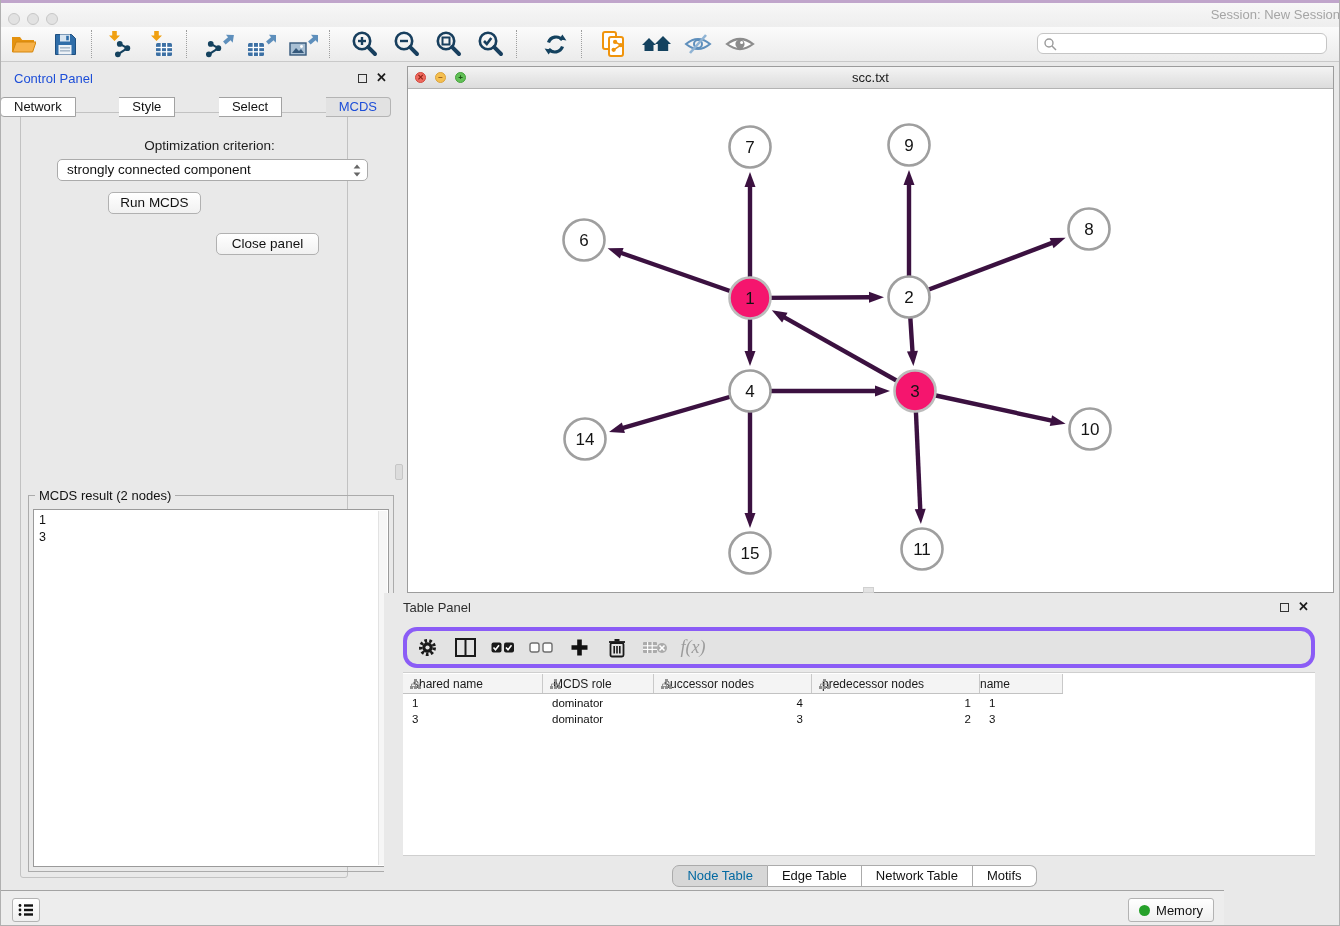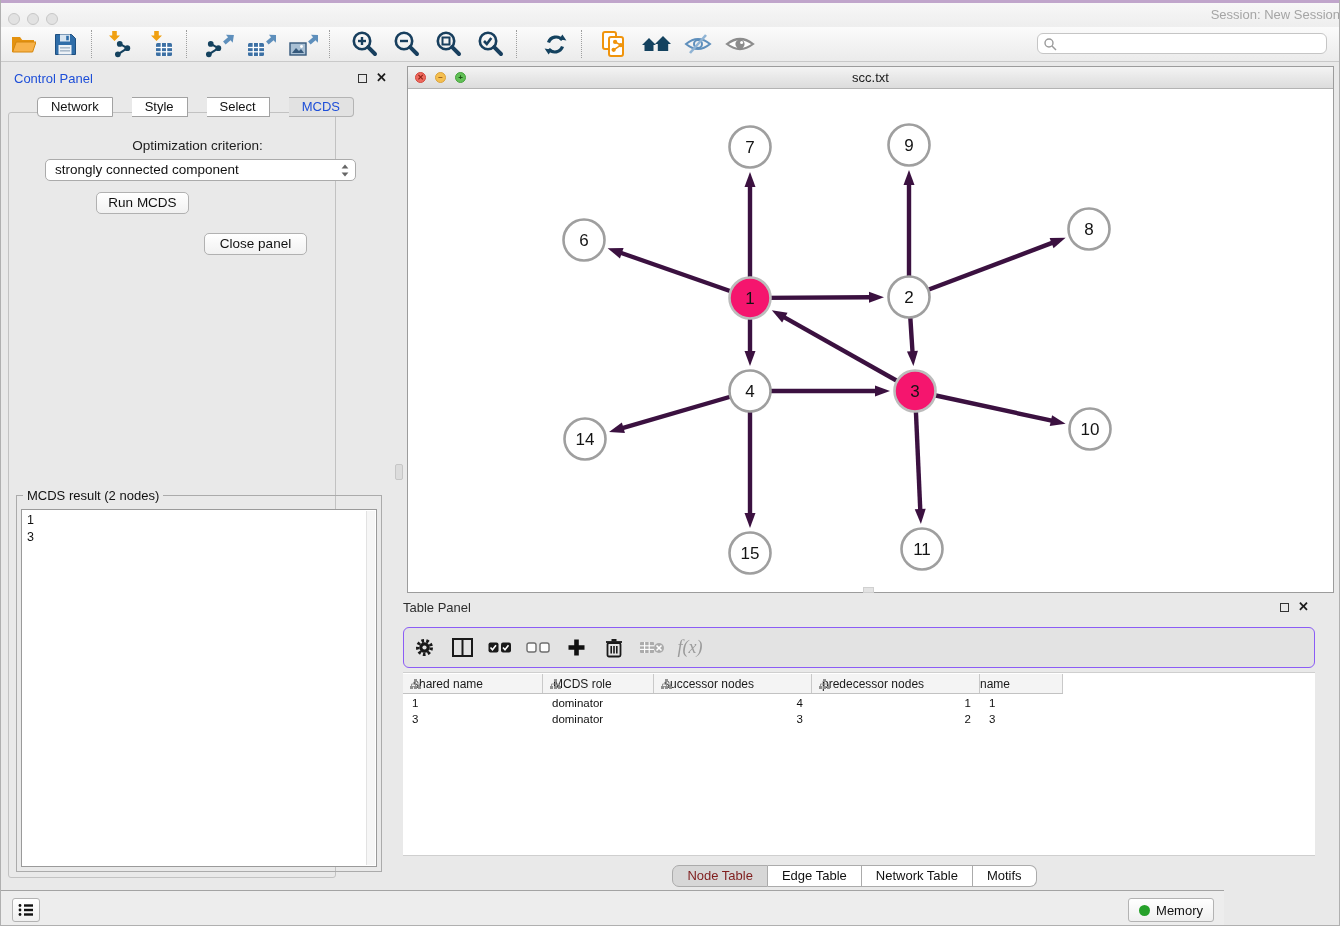--- a/index.html
+++ b/index.html
@@ -14,26 +14,26 @@
 .tb-sep{width:1px;height:28px;border-left:1px dotted #9f9f9f;margin:0 5px;flex:none;}
 #search-box{position:absolute;right:13px;top:33px;width:290px;height:21px;background:#fff;border:1px solid #c5c5c5;border-radius:6px;}
 #search-box svg{position:absolute;left:6px;top:4px;}
 #search-box input{position:absolute;left:24px;top:1px;width:260px;height:17px;border:none;outline:none;font-size:12px;background:transparent;}
 
 #control-panel{position:absolute;left:0;top:62px;width:391px;height:828px;background:#e9e9e9;}
 #cp-title{position:absolute;left:14px;top:9px;font-size:13px;color:#1d4ed8;}
 .win-icons{position:absolute;display:flex;gap:9px;align-items:center;}
 .wi-sq{width:9px;height:9px;border:1.6px solid #333;display:inline-block;background:transparent;}
 .wi-x{font-size:13px;font-weight:bold;color:#1a1a1a;line-height:10px;}
-#cp-tabs{position:absolute;left:0;top:35px;width:391px;display:flex;justify-content:center;z-index:3;gap:19px;}
+#cp-tabs{position:absolute;left:0;top:35px;width:391px;display:flex;justify-content:space-between;z-index:3;gap:19px;}
 .cp-tab{height:20px;line-height:18px;padding:0 13px;font-size:13px;background:#fff;border:1px solid #a2a2a2;border-left-width:0;color:#111;}
 .cp-tab.first{border-left-width:1px;border-radius:4px 0 0 4px;}
 .cp-tab.last{border-radius:0 4px 4px 0;}
 .cp-tab.disabled{background:#e2e2e2;color:#1d4ed8;border-color:#b4b4b4;}
-#cp-box{position:absolute;left:8px;top:50px;width:328px;height:766px;border:1px solid #c2c2c2;border-radius:3px;background:#e9e9e9;}
+#cp-box{position:absolute;left:20px;top:50px;width:328px;height:766px;border:1px solid #c2c2c2;border-radius:3px;background:#e9e9e9;}
 #opt-label{position:absolute;left:0;top:25px;width:377px;text-align:center;font-size:13.5px;color:#1c1c1c;}
 #opt-select{position:absolute;left:36px;top:46px;width:311px;height:22px;background:#fff;border:1px solid #ababab;border-radius:5px;font-size:13.5px;color:#111;line-height:20px;padding-left:9px;}
 #opt-select svg{position:absolute;right:6px;top:4px;}
 .mac-btn{position:absolute;top:79px;height:22px;background:linear-gradient(#ffffff,#f1f1f1);border:1px solid #b1b1b1;border-radius:5px;font-size:13.5px;color:#111;text-align:center;line-height:20px;}
 #btn-run{left:87px;width:93px;}
 #btn-close{left:195px;width:103px;margin-top:41px;}
 #result-label{position:absolute;left:14px;top:375px;background:#e9e9e9;padding:0 4px;font-size:13px;color:#111;z-index:2;}
 #result-box{position:absolute;left:7px;top:382px;width:366px;height:377px;border:1px solid #ababab;}
 #result-area{position:absolute;left:4px;top:13px;width:356px;height:358px;background:#fff;border:1px solid #9a9a9a;}
 #result-scroll{position:absolute;right:1px;top:1px;width:9px;height:354px;background:#f6f6f6;border-left:1px solid #e2e2e2;}
@@ -44,33 +44,33 @@
 #net-window{position:absolute;left:407px;top:66px;width:927px;height:527px;border:1px solid #9c9c9c;background:#fff;}
 #net-titlebar{position:absolute;left:0;top:0;width:925px;height:22px;background:linear-gradient(#f4f4f4,#dcdcdc);border-bottom:1px solid #b3b3b3;}
 #net-title{text-align:center;font-size:13px;color:#1a1a1a;line-height:21px;}
 .traffic{position:absolute;left:7px;top:5px;display:flex;gap:9px;}
 .tf{width:11px;height:11px;border-radius:50%;position:relative;font-size:8px;font-weight:bold;text-align:center;line-height:10px;}
 #graph-svg{position:absolute;left:0;top:22px;}
 #h-grip{position:absolute;left:863px;top:587px;width:11px;height:6px;background:#e3e3e3;border:1px solid #d0d0d0;}
 
 #table-panel{position:absolute;left:384px;top:593px;width:941px;height:297px;background:#e9e9e9;}
 #tp-title{position:absolute;left:19px;top:7px;font-size:13px;color:#2e2e2e;}
-#tp-toolbar{position:absolute;left:19px;top:34px;width:912px;height:41px;background:#e3e3e3;border:1px solid #8b5cf6;border-radius:6px;display:flex;align-items:center;padding-left:1px;}
+#tp-toolbar{position:absolute;left:19px;top:34px;width:912px;height:41px;background:#e3e3e3;border:4px solid #8b5cf6;border-radius:14px;display:flex;align-items:center;padding-left:1px;}
 .tt-icon{width:38px;height:36px;display:flex;align-items:center;justify-content:center;}
 #tp-table{position:absolute;left:19px;top:79px;width:912px;height:183px;background:#fff;border-top:1px solid #cfcfcf;}
 #tp-header{position:absolute;left:0;top:1px;height:20px;display:flex;background:#f4f4f4;border-bottom:1px solid #c2c2c2;}
 .th-cell{position:relative;height:19px;border-right:1px solid #c9c9c9;display:flex;align-items:center;justify-content:flex-start;font-size:12px;color:#1a1a1a;}
 .th-cell svg{position:absolute;left:7px;top:5px;}
 .tp-row{position:absolute;left:0;height:16px;display:flex;font-size:11.5px;color:#111;}
 .td-cell{height:16px;line-height:16px;padding:0 9px;}
 #tp-tabs{position:absolute;left:0;top:272px;width:941px;display:flex;justify-content:center;}
 .tp-tab{height:22px;line-height:20px;padding:0 14px;font-size:13px;background:#fff;border:1px solid #ababab;border-left-width:0;color:#111;}
 .tp-tab.first{border-left-width:1px;border-radius:7px 0 0 7px;}
 .tp-tab.last{border-radius:0 7px 7px 0;}
-.tp-tab.disabled{background:#d7d7d7;color:#7f1d1d;}
+.tp-tab.disabled{background:#d7d7d7;color:#0369a1;}
 #tp-endline{position:absolute;left:19px;top:262px;width:912px;height:1px;background:#cfcfcf;}
 
 #statusbar{position:absolute;left:0;top:890px;width:1224px;height:36px;background:#ededed;border-top:1px solid #a3a3a3;}
 #list-btn{position:absolute;left:12px;top:7px;width:28px;height:24px;background:linear-gradient(#fff,#efefef);border:1px solid #b3b3b3;border-radius:3px;display:flex;align-items:center;justify-content:center;}
 #mem-btn{position:absolute;right:10px;top:7px;height:24px;background:linear-gradient(#fff,#efefef);border:1px solid #b3b3b3;border-radius:3px;display:flex;align-items:center;padding:0 10px;gap:6px;font-size:13px;color:#111;}
 #mem-dot{width:11px;height:11px;border-radius:50%;background:#26a12a;}
 #outer-border{position:absolute;left:0;top:0;width:1340px;height:926px;border:1px solid #b0b0b0;border-top:none;pointer-events:none;z-index:50;}
 </style>
 </head>
 <body>

